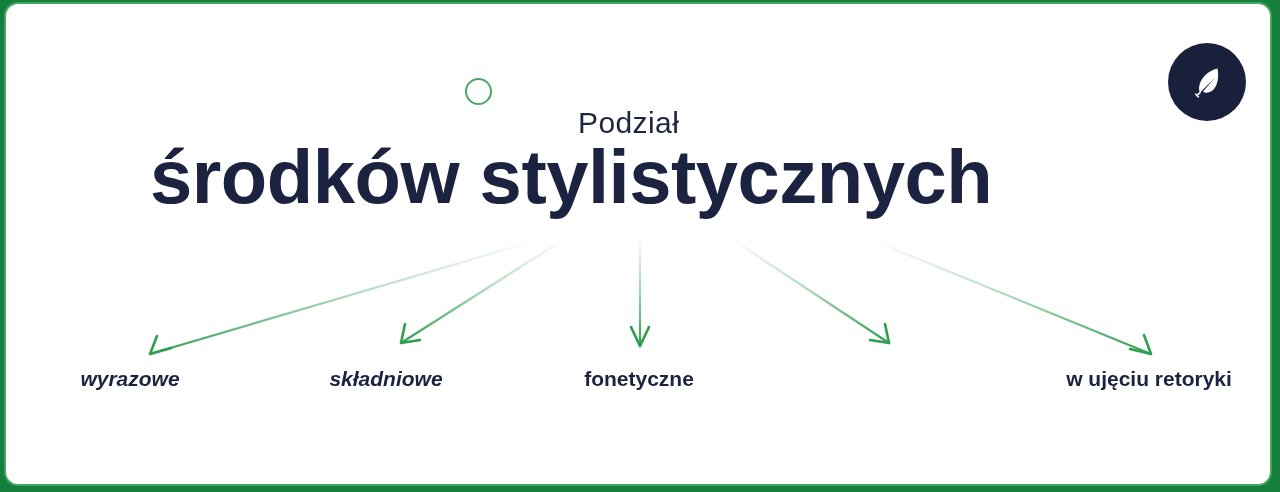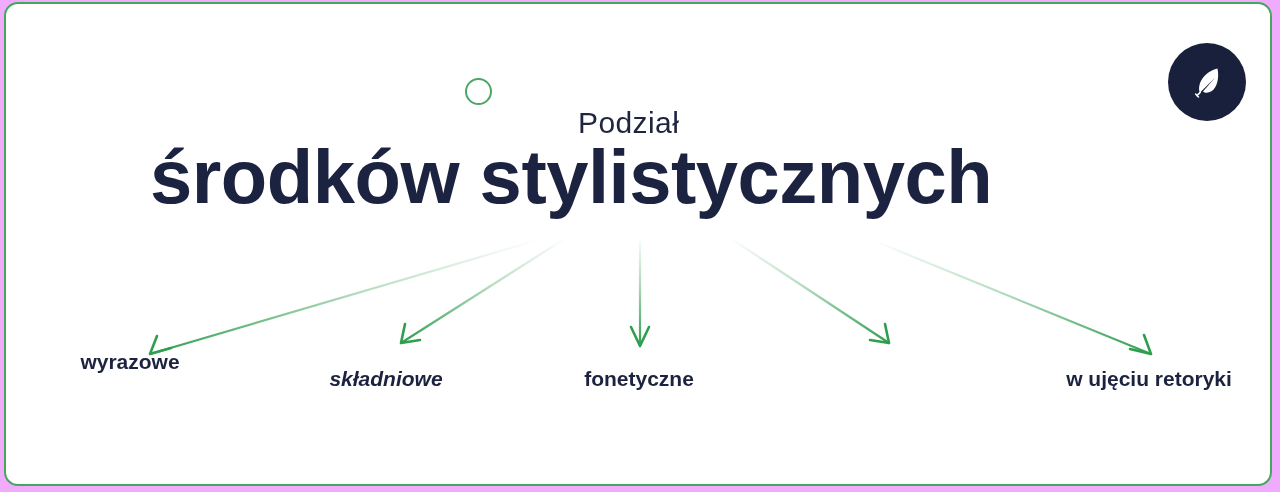--- a/index.html
+++ b/index.html
@@ -7,21 +7,21 @@
     padding: 0;
     background: #ffffff;
   }
   body {
     font-family: "Liberation Sans", "DejaVu Sans", sans-serif;
   }
   .canvas {
     position: relative;
     width: 1280px;
     height: 492px;
-    background: #f0abfc;
+    background: #15803d;
     overflow: hidden;
   }
   .card-frame {
     position: absolute;
     left: 4px;
     top: 2px;
     width: 1268px;
     height: 484px;
     box-sizing: border-box;
     border: 2px solid #45a75e;
@@ -153,18 +153,18 @@
     <g>
       <line x1="730" y1="238" x2="889" y2="343" stroke="url(#g3)" stroke-width="2.2" stroke-linecap="round"></line>
       <path d="M889 343 L870 340 M889 343 L885 324" stroke="#2f9e4f" stroke-width="2.6" fill="none" stroke-linecap="round" stroke-linejoin="round"></path>
     </g>
     <g>
       <line x1="872" y1="240" x2="1151" y2="354" stroke="url(#g4)" stroke-width="2.2" stroke-linecap="round"></line>
       <path d="M1151 354 L1130 349 M1151 354 L1144 335" stroke="#2f9e4f" stroke-width="2.6" fill="none" stroke-linecap="round" stroke-linejoin="round"></path>
     </g>
   </svg>
 
-  <div class="leaf-label" style="left:130px; top:350px;">wyrazowe</div>
+  <div class="leaf-label" style="left:130px; top:367px;font-style:italic;">wyrazowe</div>
   <div class="leaf-label" style="left:386px; top:367px;font-style:italic;">składniowe</div>
   <div class="leaf-label" style="left:639px; top:367px;">fonetyczne</div>
   <div class="leaf-label" style="left:1133px; top:367px;margin-left:16px;">w ujęciu retoryki</div>
 
 </div>
 
 </body></html>

